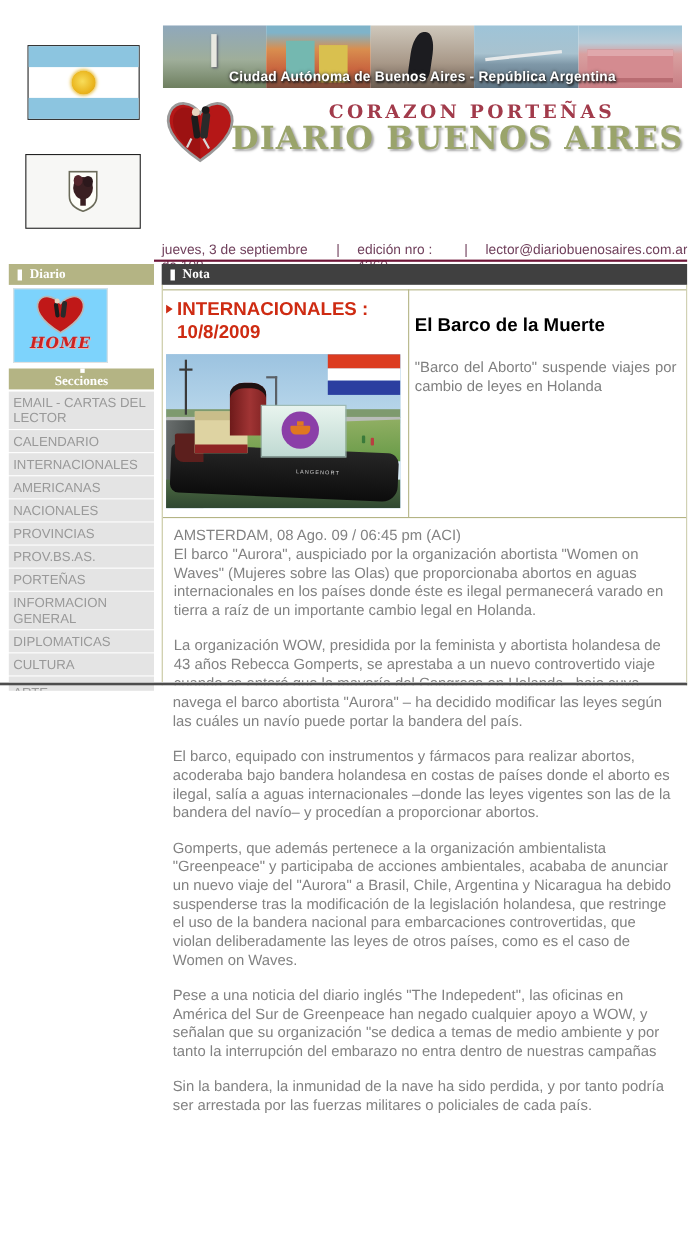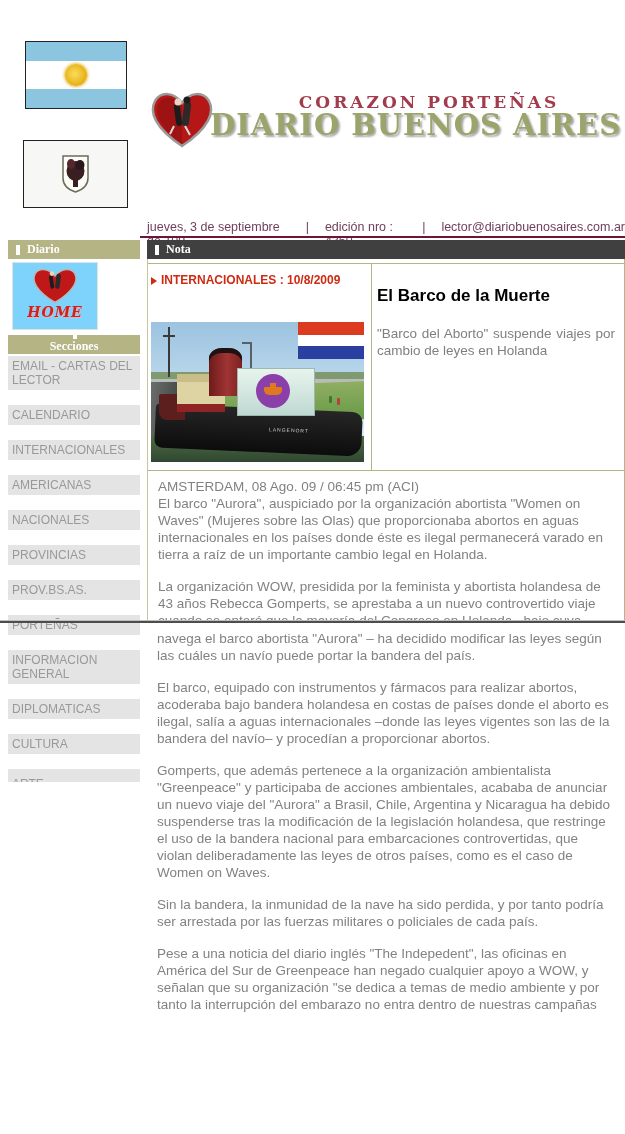--- a/index.html
+++ b/index.html
@@ -51,32 +51,32 @@
   .bar-diario{left:8px;top:240px;width:132px;background:#b4b484;}
   .bar-nota{left:147px;top:240px;width:478px;background:#404040;}
   .bar-secciones{left:8px;top:335px;width:132px;background:#b4b484;flex-direction:column;}
 
   
   .home-box{position:absolute;left:12px;top:262px;width:84px;height:66px;background:#7dd3fc;border:1px solid #e2e2e2;cursor:pointer;text-align:center;}
   .home-box svg{display:block;margin:3px auto 0;}
   .home-label{display:block;margin-top:0;font-family:"DejaVu Serif",serif;font-style:italic;font-weight:bold;
     font-size:14px;color:#cc2222;letter-spacing:1px;text-shadow:1px 1px 0 #e8b0b0;}
   .menu{position:absolute;left:8px;top:356px;width:132px;}
-  .menu-item{background:#e4e4e4;color:#999;font-size:12px;line-height:14px;padding:3px 6px 3px 4px;margin-bottom:15px;cursor:pointer;}
+  .menu-item{background:#e4e4e4;color:#999;font-size:12px;line-height:14px;padding:3px 6px 3px 4px;margin-bottom:1px;cursor:pointer;}
   .menu-item.clip{height:10px;overflow:hidden;padding-top:0;}
   .menu-item.clip span{display:block;margin-top:8px;}
 
   
   .content-box{position:absolute;left:147px;top:259px;width:476px;height:364px;background:#fff;
     border-left:1px solid #c6c69e;border-right:1px solid #b4b484;overflow:hidden;}
   .hr-olive{position:absolute;left:0;width:476px;height:1px;background:#b4b484;}
   .hr1{top:4px;}
   .hr2{top:211px;}
   .vdiv{position:absolute;left:223px;top:4px;width:1px;height:207px;background:#b4b484;}
-  .section-label{position:absolute;left:3px;top:11px;width:214px;color:#ce2b12;font-size:12px;font-weight:bold;line-height:21px;padding-left:10px;}
+  .section-label{position:absolute;left:3px;top:11px;width:214px;color:#ce2b12;font-size:17px;font-weight:bold;line-height:21px;padding-left:10px;}
   .section-label .arrow{position:absolute;left:0;top:7px;width:0;height:0;border-left:6px solid #ce2b12;
     border-top:4px solid transparent;border-bottom:4px solid transparent;}
   .headline{position:absolute;left:229px;top:27px;width:240px;color:#000;font-size:17px;font-weight:bold;}
   .subtitle{position:absolute;left:229px;top:66px;width:238px;color:#7f7f7f;font-size:13.5px;line-height:17px;text-align:justify;}
 
   
   .photo{position:absolute;left:3px;top:63px;width:213px;height:140px;overflow:hidden;background:#9cc3e0;}
   .ph-sky{position:absolute;inset:0;background:linear-gradient(180deg,#9cc3e0 0%,#bcd9ec 45%,#d8eaf4 60%);}
   .ph-treeline{position:absolute;left:0;right:0;top:50px;height:8px;background:#7e9a6e;}
   .ph-road{position:absolute;left:0;right:0;top:57px;height:6px;background:#b9bdb9;}
@@ -129,20 +129,38 @@
   <div class="arms-box">
     <svg width="27" height="38" viewBox="0 0 27 38">
       <path d="M1 1 h25 v22 q0 10 -12.5 14 Q1 33 1 23 Z" fill="#fdfdf8" stroke="#6b6b5a" stroke-width="1.5"></path>
       <ellipse cx="13.5" cy="16" rx="9" ry="10" fill="#3a1f22"></ellipse>
       <ellipse cx="9" cy="9" rx="4" ry="5" fill="#55262c"></ellipse>
       <ellipse cx="18" cy="10" rx="4.5" ry="5" fill="#2c181c"></ellipse>
       <rect x="11" y="24" width="5" height="8" fill="#3a1f22"></rect>
     </svg>
   </div>
 
+  <div class="banner">
+    <div class="tile t1">
+        <div class="obelisk"></div>
+      </div>
+    <div class="tile t2">
+        <div class="house"></div>
+      </div>
+    <div class="tile t3">
+        <div class="dancers"></div>
+      </div>
+    <div class="tile t4">
+        <div class="bridge"></div>
+      </div>
+    <div class="tile t5">
+        <div class="palace"></div>
+      </div>
+    <div class="caption">Ciudad Autónoma de Buenos Aires - República Argentina</div>
+  </div>
 
   <svg class="heart-logo" width="70" height="62" viewBox="0 0 70 62">
     <path d="M35 58 C8 40 2 24 8 13 C14 3 27 4 35 15 C43 4 56 3 62 13 C68 24 62 40 35 58 Z" fill="#b51717" stroke="#9a9a9a" stroke-width="2.5"></path>
     <path d="M35 56 C12 39 7 25 12 15 C17 7 27 8 35 18 Z" fill="#8e0f0f" opacity="0.6"></path>
     <rect x="28" y="16" width="6" height="22" rx="3" fill="#1c1c1c" transform="rotate(-8 31 27)"></rect>
     <rect x="36" y="14" width="7" height="24" rx="3" fill="#2a2a2a" transform="rotate(7 39 26)"></rect>
     <circle cx="31" cy="14" r="3.5" fill="#e8d5c0"></circle>
     <circle cx="40" cy="12" r="3.5" fill="#1c1c1c"></circle>
     <path d="M27 38 l-4 8 M38 38 l5 9" stroke="#d8d8d8" stroke-width="2"></path>
   </svg>
@@ -247,17 +265,17 @@
       <p>La organización WOW, presidida por la feminista y abortista holandesa de 43 años Rebecca Gomperts, se aprestaba a un nuevo controvertido viaje cuando se enteró que la mayoría del Congreso en Holanda –bajo cuya bandera</p>
     </div>
   </div>
 
   <div class="cut-line"></div>
 
   <div class="article-bottom">
     <p>navega el barco abortista "Aurora" – ha decidido modificar las leyes según las cuáles un navío puede portar la bandera del país.</p>
     <p>El barco, equipado con instrumentos y fármacos para realizar abortos, acoderaba bajo bandera holandesa en costas de países donde el aborto es ilegal, salía a aguas internacionales –donde las leyes vigentes son las de la bandera del navío– y procedían a proporcionar abortos.</p>
     <p>Gomperts, que además pertenece a la organización ambientalista "Greenpeace" y participaba de acciones ambientales, acababa de anunciar un nuevo viaje del "Aurora" a Brasil, Chile, Argentina y Nicaragua ha debido suspenderse tras la modificación de la legislación holandesa, que restringe el uso de la bandera nacional para embarcaciones controvertidas, que violan deliberadamente las leyes de otros países, como es el caso de Women on Waves.</p>
+    <p>Pese a una noticia del diario inglés "The Indepedent", las oficinas en América del Sur de Greenpeace han negado cualquier apoyo a WOW, y señalan que su organización "se dedica a temas de medio ambiente y por tanto la interrupción del embarazo no entra dentro de nuestras campañas</p>
     <p>Sin la bandera, la inmunidad de la nave ha sido perdida, y por tanto podría ser arrestada por las fuerzas militares o policiales de cada país.</p>
-    <p>Pese a una noticia del diario inglés "The Indepedent", las oficinas en América del Sur de Greenpeace han negado cualquier apoyo a WOW, y señalan que su organización "se dedica a temas de medio ambiente y por tanto la interrupción del embarazo no entra dentro de nuestras campañas</p>
   </div>
 
 </div>
 
 </body></html>

